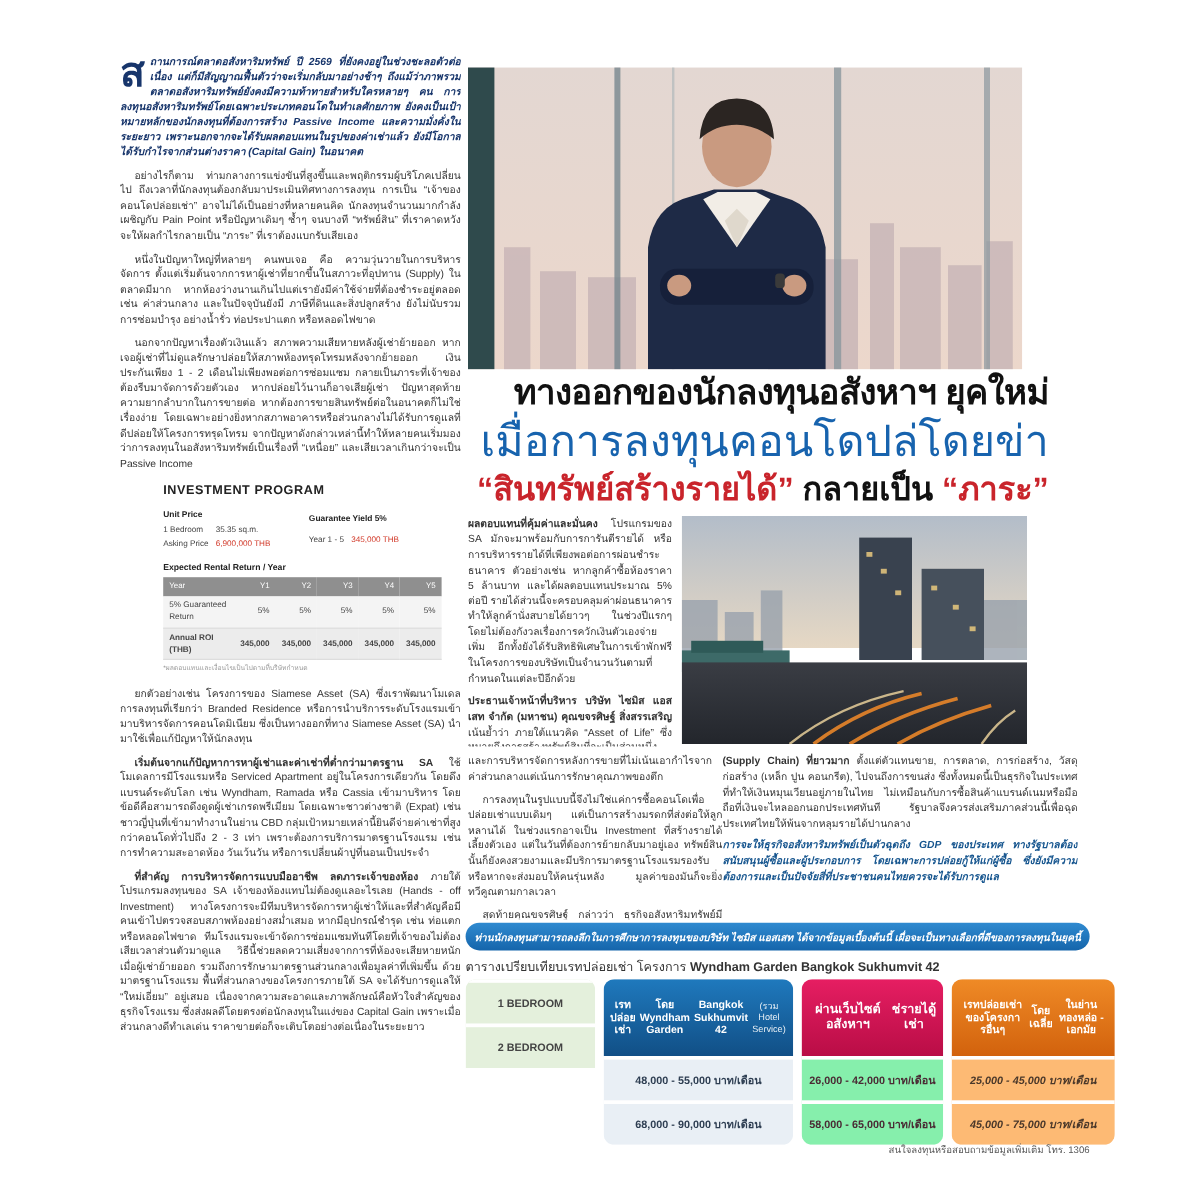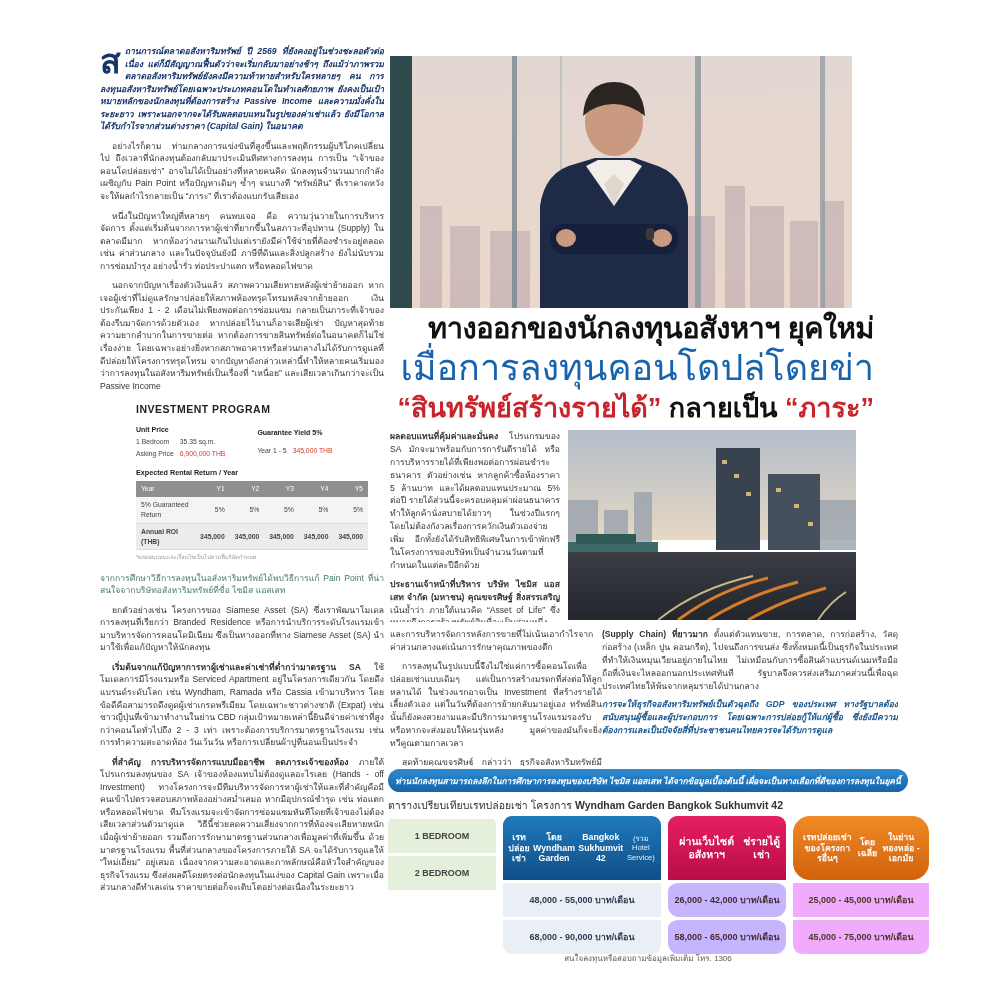--- a/index.html
+++ b/index.html
@@ -67,24 +67,24 @@
   .cmp-col .hd{height:64px;display:flex;flex-direction:row;align-items:center;justify-content:center;
     color:#fff;font-weight:bold;text-align:center;font-size:8.8px;line-height:1.25;padding:2px 4px;box-sizing:border-box;}
   .cmp-col .hd .small{font-weight:normal;font-size:7.6px;opacity:.9;}
   .cmp-col .cell{height:34px;display:flex;align-items:center;justify-content:center;
     font-size:9px;font-weight:bold;color:#3a3a3a;border-top:3px solid #fff;text-align:center;}
   .c-room .hd{background:linear-gradient(180deg,#96ca45,#6fae2b);font-size:11px;}
   .c-room .cell{background:#e4f0dc;color:#444;}
   .c-wyn .hd{background:linear-gradient(180deg,#1f79bd,#114f86);}
   .c-wyn .cell{background:#e9eff5;color:#2e3e52;}
   .c-web .hd{background:linear-gradient(180deg,#e61e62,#b90d46);font-size:10.5px;}
-  .c-web .cell{background:#c4b5fd;color:#4a2a34;border-radius:11px;}
-  .c-oth .hd{background:linear-gradient(180deg,#ef8a26,#d2620d);border-radius:17px;}
-  .c-oth .cell{background:#f0abfc;color:#4a382a;}
-  #cmp-note{left:388px;top:952px;width:520px;text-align:center;font-size:8px;color:#555;}
+  .c-web .cell{background:#86efac;color:#4a2a34;}
+  .c-oth .hd{background:linear-gradient(180deg,#ef8a26,#d2620d);}
+  .c-oth .cell{background:#fdba74;color:#4a382a;font-style:italic;}
+  #cmp-note{left:388px;top:952px;width:520px;text-align:right;font-size:8px;color:#555;}
   .w1{width:108px;flex:none;}
   .w2{width:158px;flex:none;}
   .w3{width:118px;flex:none;}
   .w4{width:136px;flex:none;}
 </style>
 </head>
 <body>
 
 <div id="left-col" class="abs">
   <p class="intro"><span class="dropcap">ส</span><span>ถานการณ์ตลาดอสังหาริมทรัพย์ ปี 2569 ที่ยังคงอยู่ในช่วงชะลอตัวต่อเนื่อง แต่ก็มีสัญญาณฟื้นตัวว่าจะเริ่มกลับมาอย่างช้าๆ ถึงแม้ว่าภาพรวมตลาดอสังหาริมทรัพย์ยังคงมีความท้าทายสำหรับใครหลายๆ คน การลงทุนอสังหาริมทรัพย์โดยเฉพาะประเภทคอนโดในทำเลศักยภาพ ยังคงเป็นเป้าหมายหลักของนักลงทุนที่ต้องการสร้าง Passive Income และความมั่งคั่งในระยะยาว เพราะนอกจากจะได้รับผลตอบแทนในรูปของค่าเช่าแล้ว ยังมีโอกาสได้รับกำไรจากส่วนต่างราคา (Capital Gain) ในอนาคต</span></p>
@@ -147,21 +147,20 @@
             <td>345,000</td>
         <td>345,000</td>
             <td>345,000</td>
             <td>345,000</td>
       </tr>
     </tbody>
       </table>
     <div class="ip-foot">*ผลตอบแทนและเงื่อนไขเป็นไปตามที่บริษัทกำหนด</div>
   </div>
 
-  <p class="teal-par">จากการศึกษาวิธีการลงทุนในอสังหาริมทรัพย์ได้พบวิธีการแก้ Pain Point ที่น่าสนใจจากบริษัทอสังหาริมทรัพย์ที่ชื่อ ไซมิส แอสเสท</p>
   <p class="indent">ยกตัวอย่างเช่น โครงการของ Siamese Asset (SA) ซึ่งเราพัฒนาโมเดลการลงทุนที่เรียกว่า Branded Residence หรือการนำบริการระดับโรงแรมเข้ามาบริหารจัดการคอนโดมิเนียม ซึ่งเป็นทางออกที่ทาง Siamese Asset (SA) นำมาใช้เพื่อแก้ปัญหาให้นักลงทุน</p>
   <p class="indent"><span class="lead">เริ่มต้นจากแก้ปัญหาการหาผู้เช่าและค่าเช่าที่ต่ำกว่ามาตรฐาน SA</span><span> ใช้โมเดลการมีโรงแรมหรือ Serviced Apartment อยู่ในโครงการเดียวกัน โดยดึงแบรนด์ระดับโลก เช่น Wyndham, Ramada หรือ Cassia เข้ามาบริหาร โดยข้อดีคือสามารถดึงดูดผู้เช่าเกรดพรีเมียม โดยเฉพาะชาวต่างชาติ (Expat) เช่น ชาวญี่ปุ่นที่เข้ามาทำงานในย่าน CBD กลุ่มเป้าหมายเหล่านี้ยินดีจ่ายค่าเช่าที่สูงกว่าคอนโดทั่วไปถึง 2 - 3 เท่า เพราะต้องการบริการมาตรฐานโรงแรม เช่น การทำความสะอาดห้อง วันเว้นวัน หรือการเปลี่ยนผ้าปูที่นอนเป็นประจำ</span></p>
   <p class="indent"><span class="lead">ที่สำคัญ การบริหารจัดการแบบมืออาชีพ ลดภาระเจ้าของห้อง</span><span> ภายใต้โปรแกรมลงทุนของ SA เจ้าของห้องแทบไม่ต้องดูแลอะไรเลย (Hands - off Investment) ทางโครงการจะมีทีมบริหารจัดการหาผู้เช่าให้และที่สำคัญคือมีคนเข้าไปตรวจสอบสภาพห้องอย่างสม่ำเสมอ หากมีอุปกรณ์ชำรุด เช่น ท่อแตกหรือหลอดไฟขาด ทีมโรงแรมจะเข้าจัดการซ่อมแซมทันทีโดยที่เจ้าของไม่ต้องเสียเวลาส่วนตัวมาดูแล วิธีนี้ช่วยลดความเสี่ยงจากการที่ห้องจะเสียหายหนักเมื่อผู้เช่าย้ายออก รวมถึงการรักษามาตรฐานส่วนกลางเพื่อมูลค่าที่เพิ่มขึ้น ด้วยมาตรฐานโรงแรม พื้นที่ส่วนกลางของโครงการภายใต้ SA จะได้รับการดูแลให้ “ใหม่เอี่ยม” อยู่เสมอ เนื่องจากความสะอาดและภาพลักษณ์คือหัวใจสำคัญของธุรกิจโรงแรม ซึ่งส่งผลดีโดยตรงต่อนักลงทุนในแง่ของ Capital Gain เพราะเมื่อส่วนกลางดีทำเลเด่น ราคาขายต่อก็จะเติบโตอย่างต่อเนื่องในระยะยาว</span></p>
 </div>
 
 <div id="exec-photo" class="abs">
   <svg width="462" height="252" viewBox="0 0 462 252">
     <defs>
       <linearGradient id="haze" x1="0" y1="0" x2="0" y2="1">
         <stop offset="0" stop-color="#e3d7d2"></stop>

